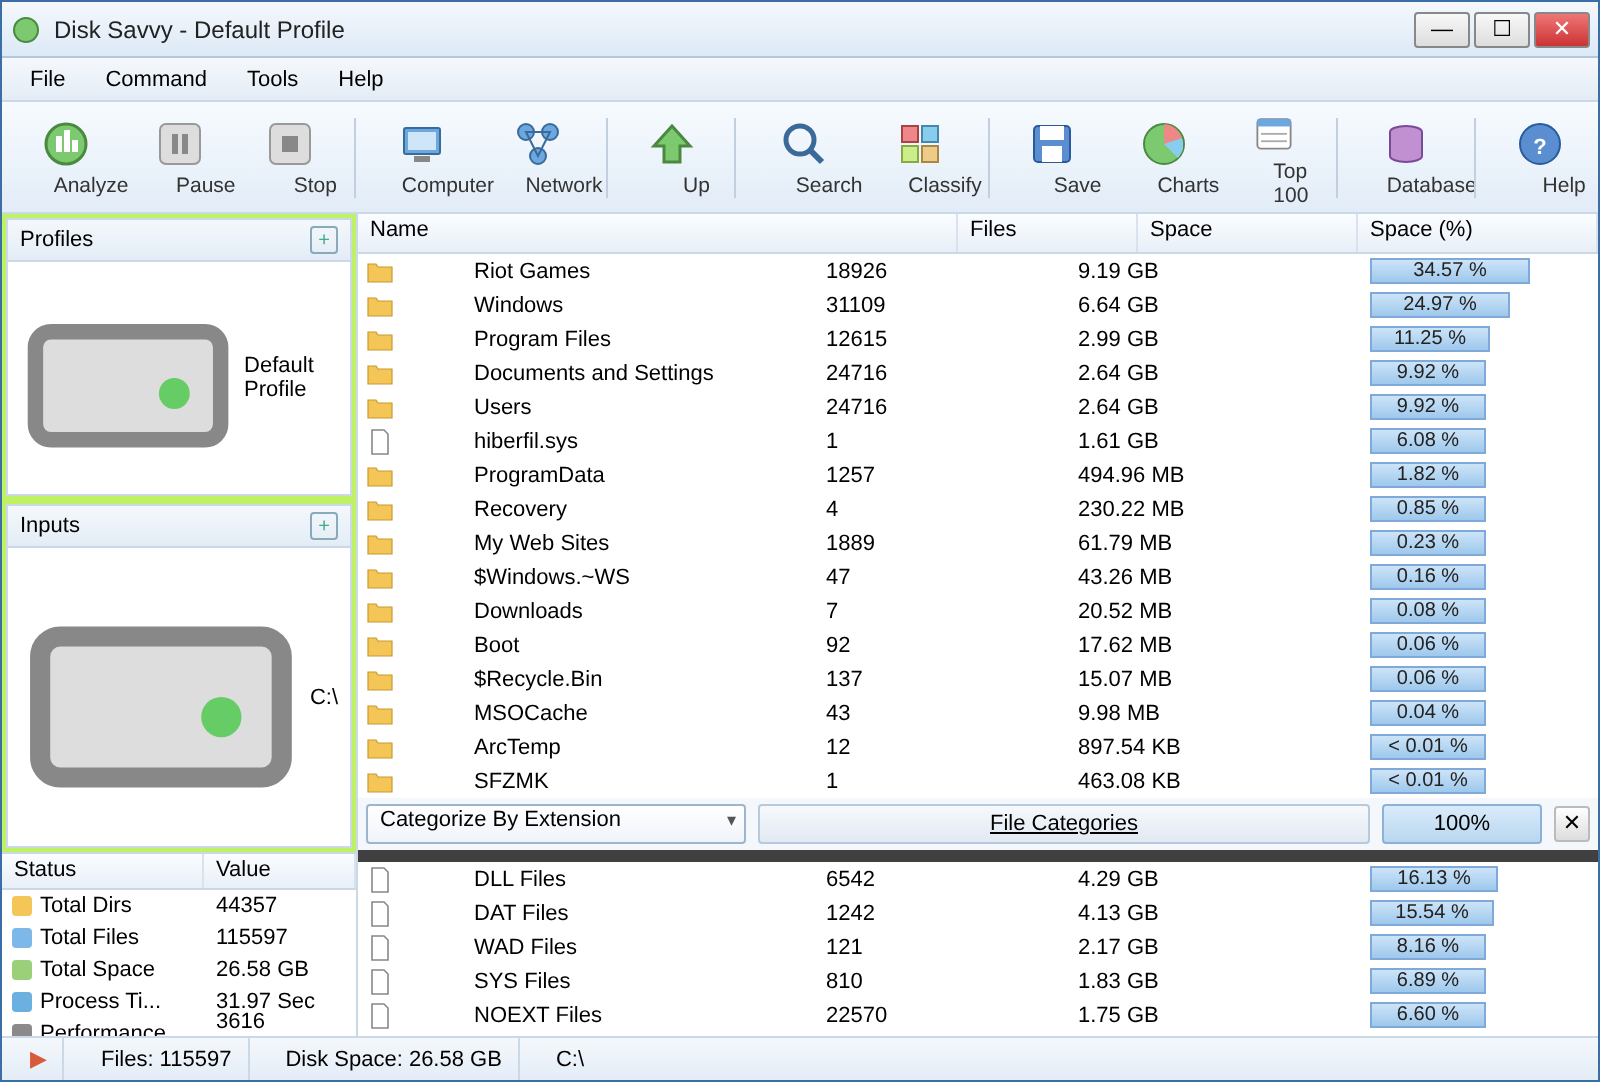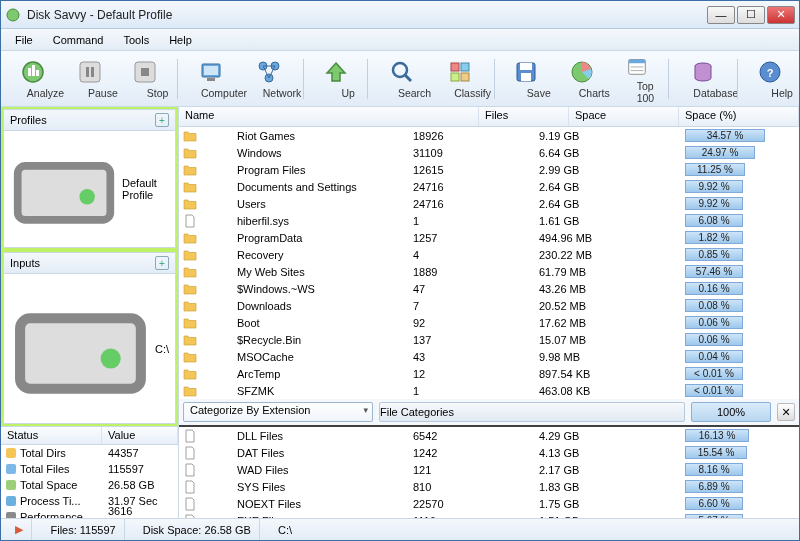--- a/index.html
+++ b/index.html
@@ -33,24 +33,24 @@
 .col-pct { width: 120px; }
 .grid-body { flex: 1; overflow-y: auto; background: #fff; }
 .row { display: flex; align-items: center; height: 17px; padding: 0 4px; gap: 36px; }
 .row .icn { width: 14px; height: 14px; margin-right: 4px; flex-shrink:0; }
 .row .nm { flex: 1; white-space: nowrap; overflow: hidden; }
 .row .fl { width: 90px; }
 .row .sp { width: 110px; }
 .row .pc { width: 110px; position: relative; text-decoration: underline; }
 .bar { display: inline-block; height: 13px; border: 1px solid #7fa9d8; background: linear-gradient(#cde4f8,#9ec8ec); position: relative; min-width: 58px; vertical-align: middle; }
 .bar span { position: absolute; width: 100%; text-align: center; font-size: 10px; line-height: 12px; color: #222; }
-.cat-bar { display: flex; align-items: center; gap: 6px; padding: 3px 4px; background: #f4f8fc; border-bottom: 2px solid #404040; }
+.cat-bar { display: flex; align-items: center; gap: 6px; padding: 3px 4px; background: #f4f8fc; border-bottom: 6px solid #404040; }
 .combo { height: 20px; border: 1px solid #9db5cd; padding: 1px 18px 1px 6px; background: #fff linear-gradient(#fff,#f0f4fa); position: relative; border-radius: 2px; }
 .combo::after { content:"▾"; position:absolute; right:4px; top:2px; color:#555; font-size:9px; }
-.mid-btn { flex:1; height:20px; border:1px solid #b7c9db; background:linear-gradient(#f6f9fc,#e1e9f2); line-height:18px; border-radius:2px; }
+.mid-btn { flex:1; height:20px; border:1px solid #b7c9db; background:linear-gradient(#f6f9fc,#e1e9f2); text-align:center; line-height:18px; border-radius:2px;text-decoration:underline; }
 .pct-btn { width:80px; height:20px; border:1px solid #8db0d6; background:linear-gradient(#d9ebfb,#b9d7f0); text-align:center; line-height:18px; border-radius:2px; }
 .close-x { width:18px;height:18px;border:1px solid #bbb;background:linear-gradient(#fff,#ddd);text-align:center;line-height:16px;border-radius:2px;cursor:pointer; }
 .status-grid { width: 178px; border-right:1px solid #cbd8e6; background:#fff; }
 .sg-hdr { display:flex; background:linear-gradient(#fbfdff,#e8eff8); border-bottom:1px solid #cbd8e6; height:18px; }
 .sg-hdr div { padding:2px 6px; border-right:1px solid #d9e3ef; }
 .sg-col1 { width:101px; } .sg-col2 { flex:1; }
 .sg-row { display:flex; padding:1px 4px; align-items:center; height:16px;justify-content:space-between; }
 .sg-row .icn { width:12px;height:12px;margin-right:3px; }
 .statusbar { height:22px; background:linear-gradient(#f4f8fc,#e3ecf6); border-top:1px solid #cbd8e6; display:flex; align-items:center; padding:0 6px; gap:10px; }
 .statusbar .cell { display:flex; align-items:center; gap:4px; padding:0 8px; border-right:1px solid #cbd8e6; height:100%; }
@@ -351,21 +351,21 @@
           <div class="sp">230.22 MB</div>
           <div class="pc"><span class="bar" style="width:50px"><span>0.85 %</span></span></div>
         </div>
         <div class="row">
           <svg class="icn" viewBox="0 0 14 14">
             <path class="folder-icn" d="M1 3 h4 l1 1.5 h7 v7.5 h-12 z"></path>
           </svg>
           <div class="nm">My Web Sites</div>
           <div class="fl">1889</div>
           <div class="sp">61.79 MB</div>
-          <div class="pc"><span class="bar" style="width:48px"><span>57.46 %</span></span></div>
+          <div class="pc"><span class="bar" style="width:48px"><span>0.23 %</span></span></div>
         </div>
         <div class="row">
           <svg class="icn" viewBox="0 0 14 14">
             <path class="folder-icn" d="M1 3 h4 l1 1.5 h7 v7.5 h-12 z"></path>
           </svg>
           <div class="nm">$Windows.~WS</div>
           <div class="fl">47</div>
           <div class="sp">43.26 MB</div>
           <div class="pc"><span class="bar" style="width:48px"><span>0.16 %</span></span></div>
         </div>

